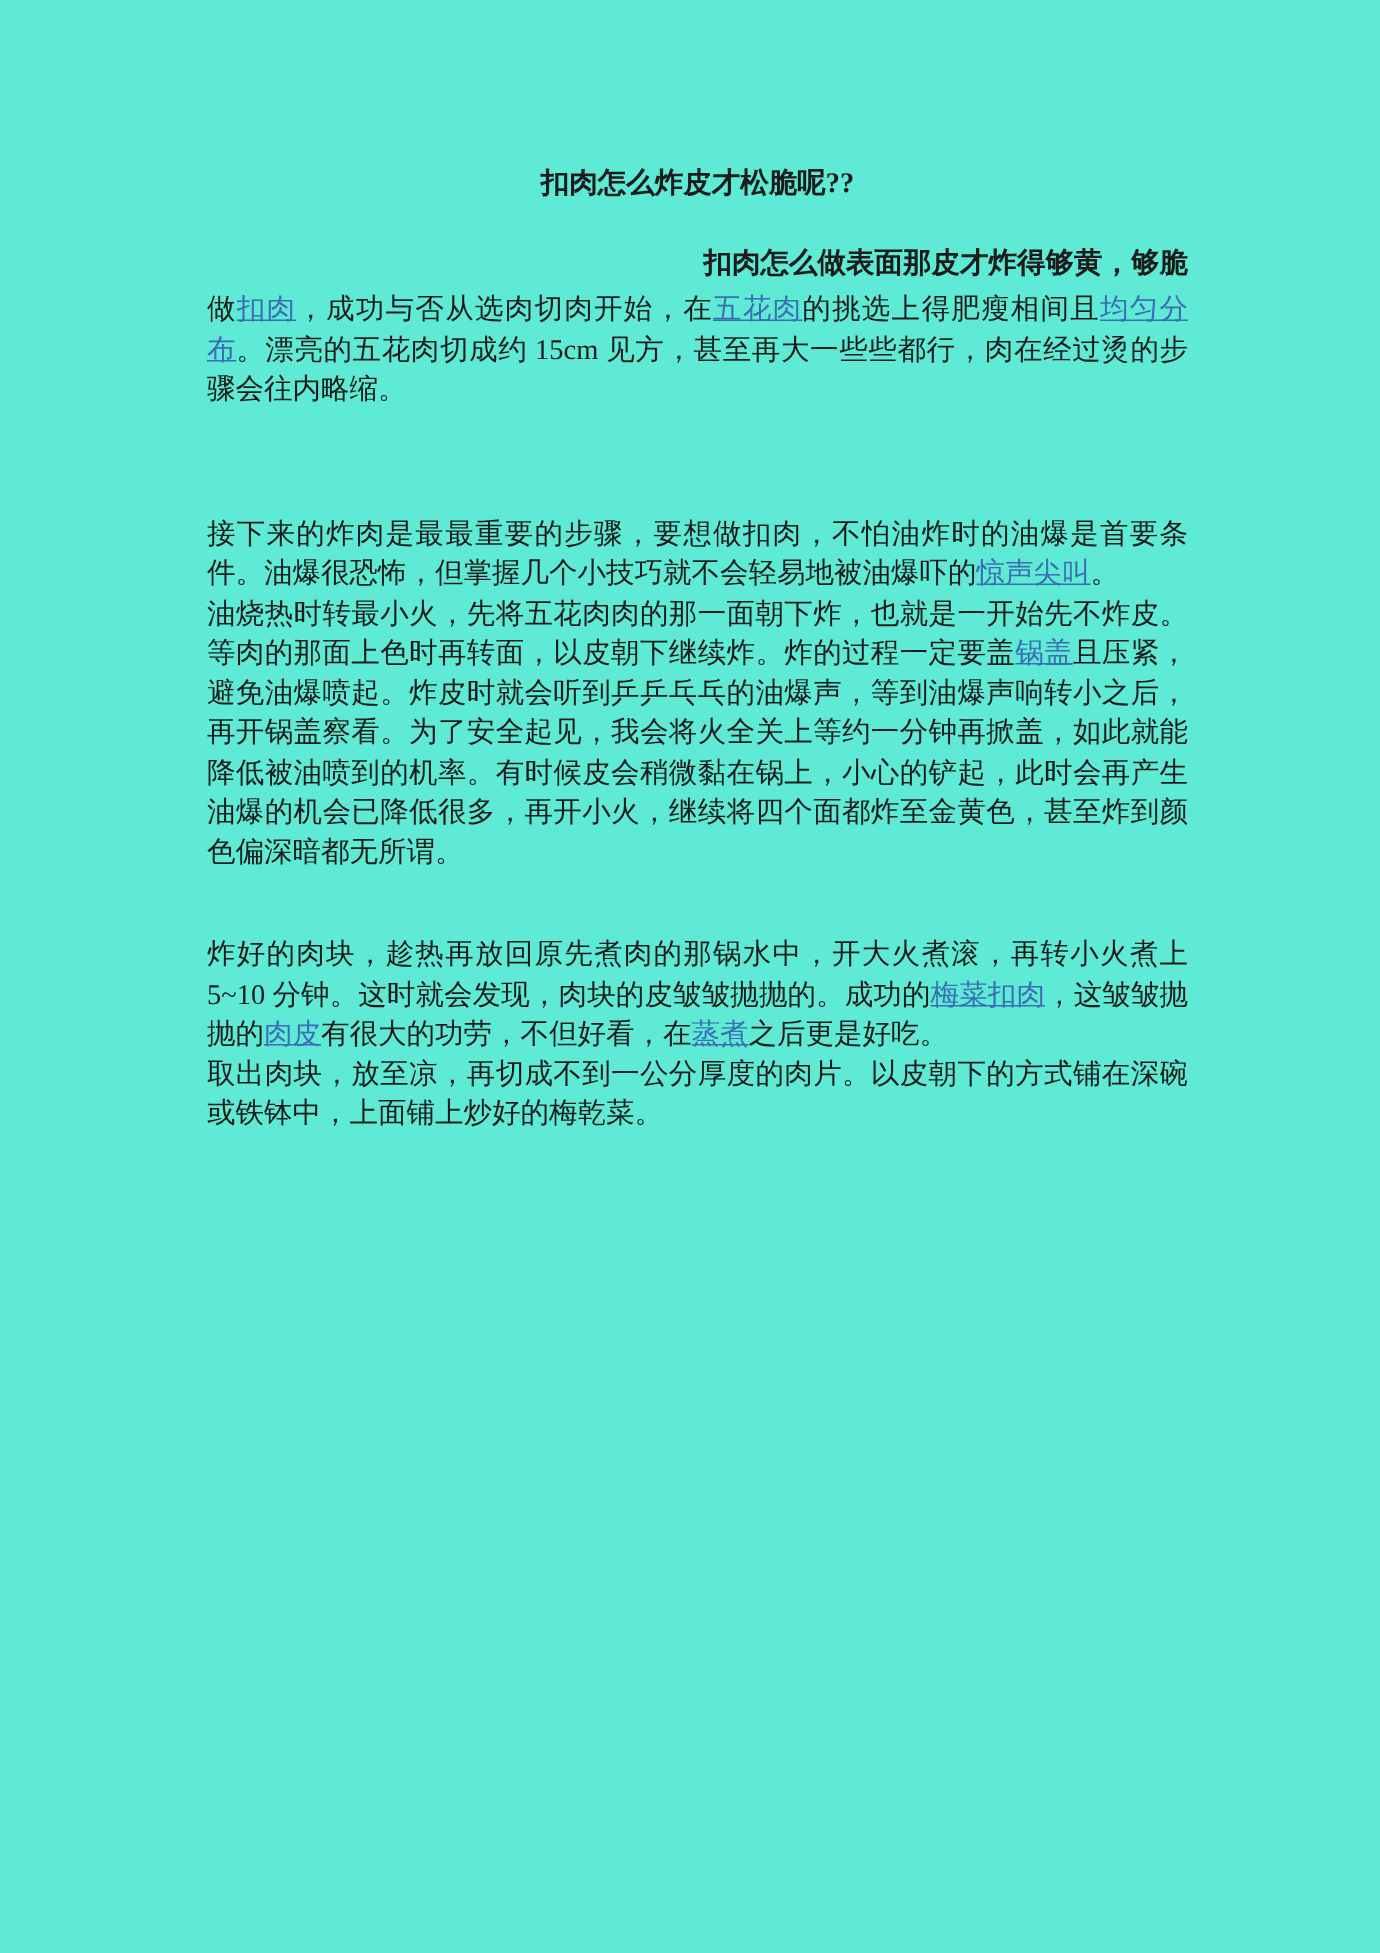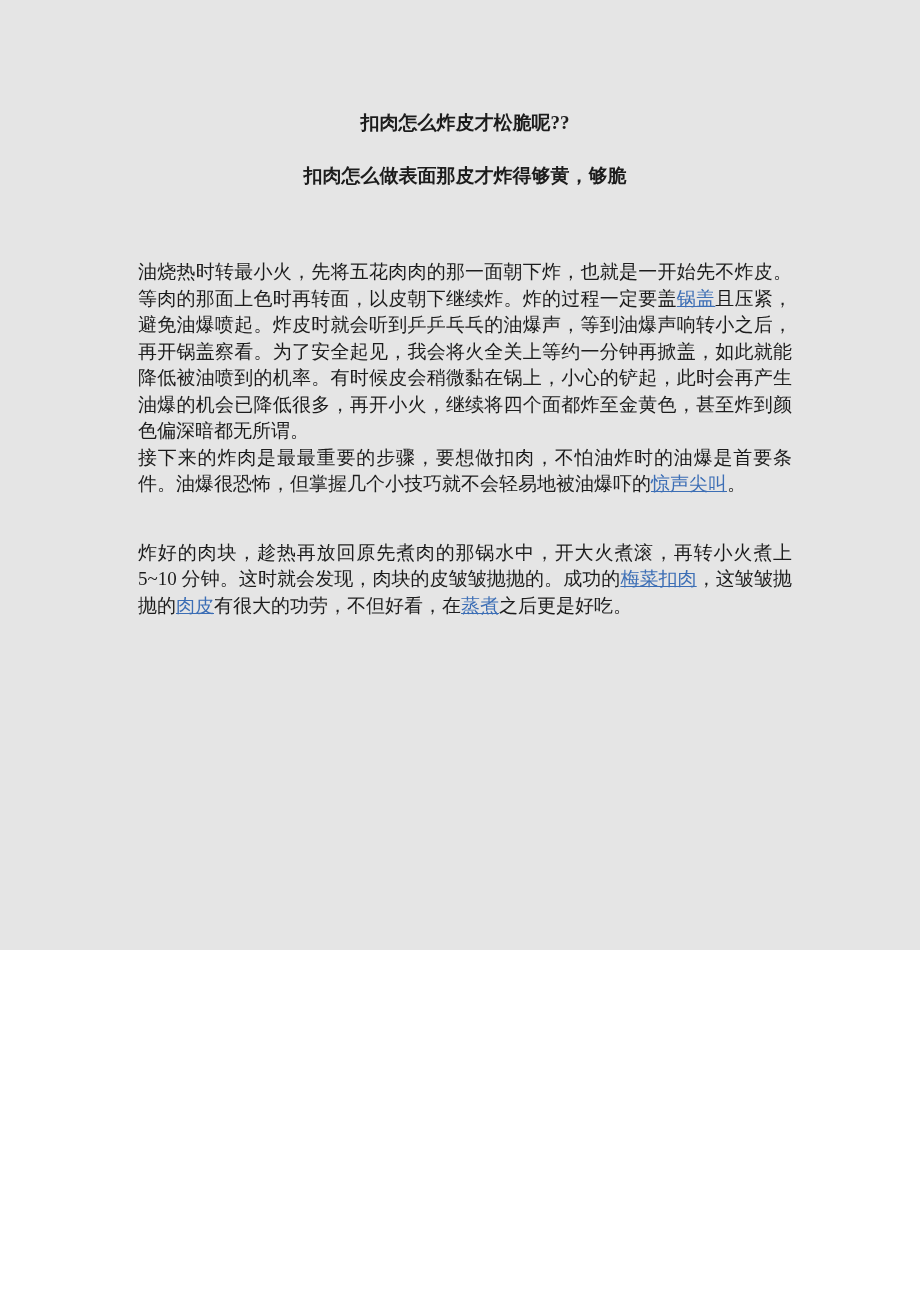--- a/index.html
+++ b/index.html
@@ -4,33 +4,33 @@
 <style>
   html,body{margin:0;padding:0;background:#ffffff;}
   body{
     width:920px;height:1302px;
     font-family:"Liberation Serif","DejaVu Serif",serif;
     color:#1c1c1c;
     font-size:19px;
     line-height:26.5px;
   }
   .page{
-    width:920px;height:950px;
+    width:920px;height:1302px;
     box-sizing:border-box;
     padding:110px 128px 0 138px;
     overflow:hidden;
-    background:#e5e5e5;
+    background:#5eead4;
   }
   .heading{
     text-align:center;
     font-weight:bold;
     margin:0;
   }
   .heading.h1{margin-bottom:26px;}
-  .heading.h2{margin-bottom:5px;}
+  .heading.h2{margin-bottom:5px;text-align:right;}
   p.para{margin:0;text-align:justify;}
   p.para.indent{text-indent:2em;}
   .intro-para{margin-bottom:36px;}
   .block{margin:0;}
   .block-b{margin-bottom:70px;}
   .block-c{margin-bottom:42px;}
   .block-d{margin-bottom:28px;margin-top:40px;}
   .block-e{margin-bottom:0;}
   a.doclink{
     color:#3c6eb5;
@@ -42,25 +42,27 @@
 <body>
 
 <div class="page">
 
   <div class="heading h1">扣肉怎么炸皮才松脆呢??</div>
 
 
   <div class="heading h2">扣肉怎么做表面那皮才炸得够黄，够脆</div>
 
   <div class="block block-b">
+    <p class="para"><span>做</span><a class="doclink" href="#">扣肉</a><span>，成功与否从选肉切肉开始，在</span><a class="doclink" href="#">五花肉</a><span>的挑选上得肥瘦相间且</span><a class="doclink" href="#">均匀分布</a><span>。漂亮的五花肉切成约 15cm 见方，甚至再大一些些都行，肉在经过烫的步骤会往内略缩。</span></p>
   </div>
 
   <div class="block block-c">
+    <p class="para"><span>接下来的炸肉是最最重要的步骤，要想做扣肉，不怕油炸时的油爆是首要条件。油爆很恐怖，但掌握几个小技巧就不会轻易地被油爆吓的</span><a class="doclink" href="#">惊声尖叫</a><span>。</span></p>
     <p class="para"><span>油烧热时转最小火，先将五花肉肉的那一面朝下炸，也就是一开始先不炸皮。等肉的那面上色时再转面，以皮朝下继续炸。炸的过程一定要盖</span><a class="doclink" href="#">锅盖</a><span>且压紧，避免油爆喷起。炸皮时就会听到乒乒乓乓的油爆声，等到油爆声响转小之后，再开锅盖察看。为了安全起见，我会将火全关上等约一分钟再掀盖，如此就能降低被油喷到的机率。有时候皮会稍微黏在锅上，小心的铲起，此时会再产生油爆的机会已降低很多，再开小火，继续将四个面都炸至金黄色，甚至炸到颜色偏深暗都无所谓。</span></p>
-    <p class="para"><span>接下来的炸肉是最最重要的步骤，要想做扣肉，不怕油炸时的油爆是首要条件。油爆很恐怖，但掌握几个小技巧就不会轻易地被油爆吓的</span><a class="doclink" href="#">惊声尖叫</a><span>。</span></p>
   </div>
 
   <div class="block block-d">
     <p class="para"><span>炸好的肉块，趁热再放回原先煮肉的那锅水中，开大火煮滚，再转小火煮上 5~10 分钟。这时就会发现，肉块的皮皱皱抛抛的。成功的</span><a class="doclink" href="#">梅菜扣肉</a><span>，这皱皱抛抛的</span><a class="doclink" href="#">肉皮</a><span>有很大的功劳，不但好看，在</span><a class="doclink" href="#">蒸煮</a><span>之后更是好吃。</span></p>
+    <p class="para"><span>取出肉块，放至凉，再切成不到一公分厚度的肉片。以皮朝下的方式铺在深碗或铁钵中，上面铺上炒好的梅乾菜。</span></p>
   </div>
 
 
 </div>
 
 </body></html>

